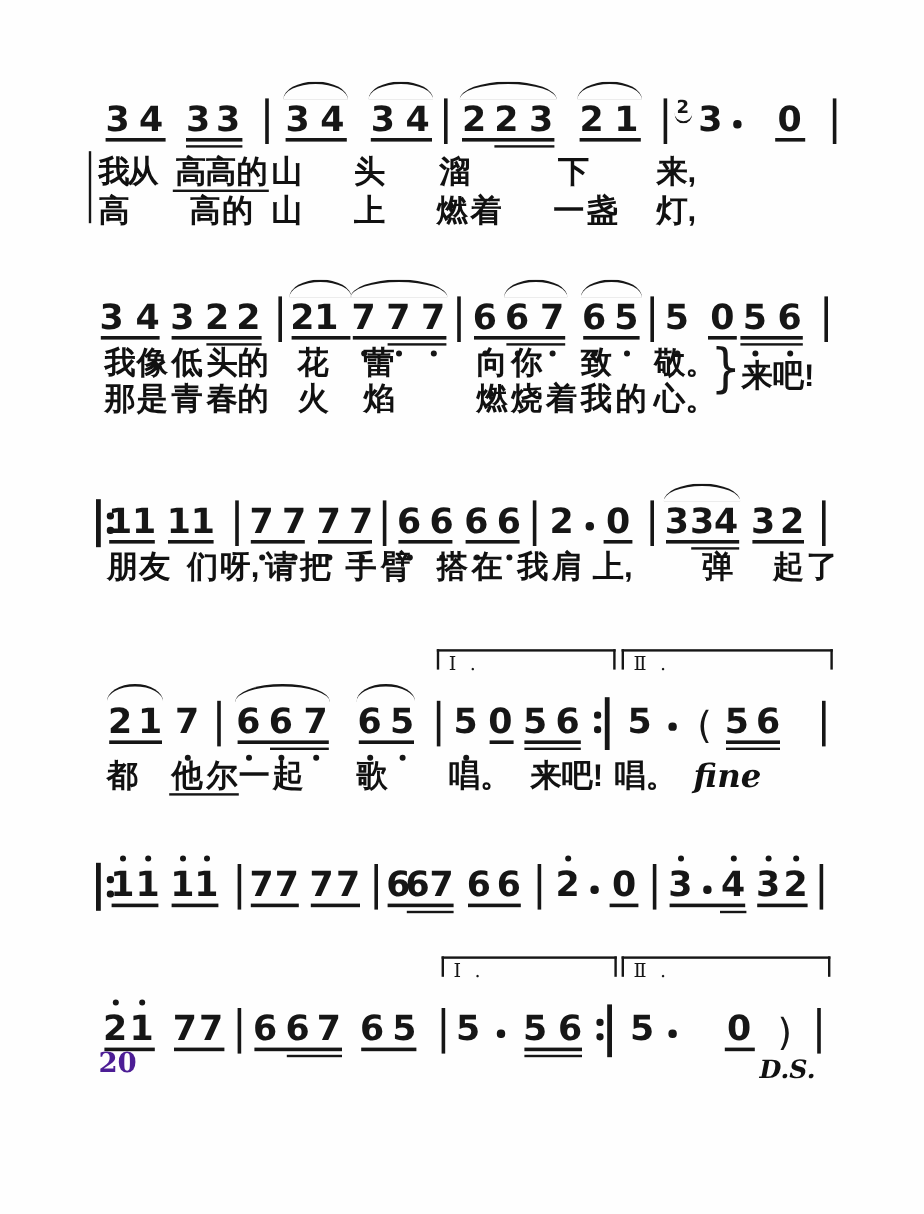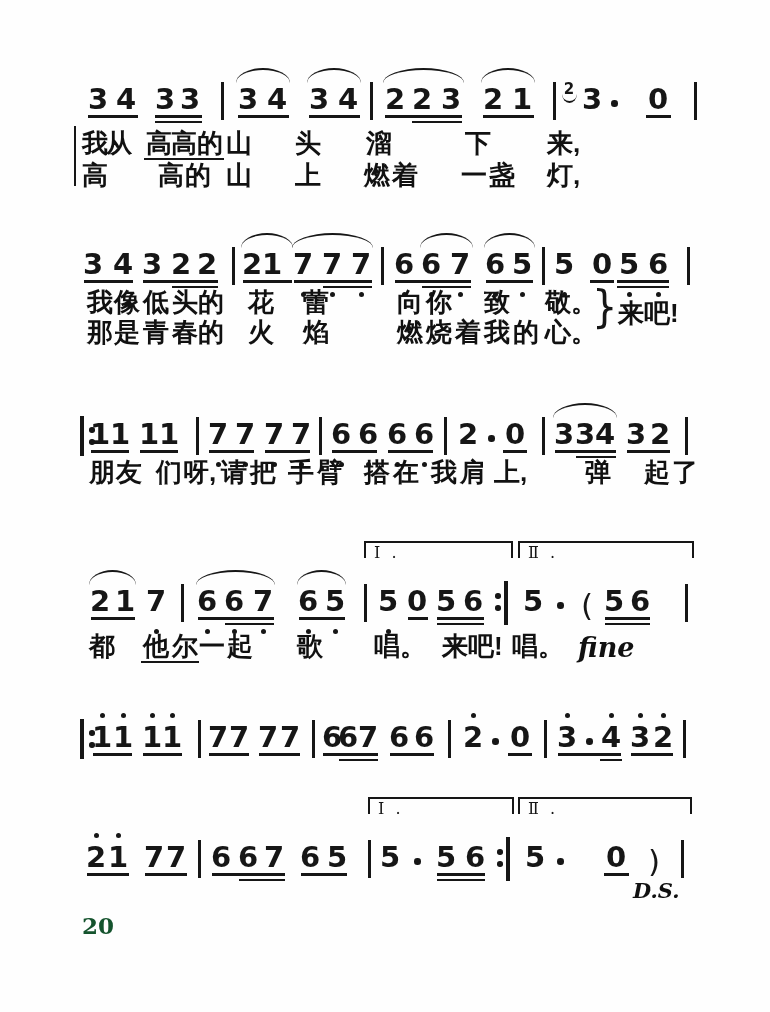--- a/index.html
+++ b/index.html
@@ -23,21 +23,21 @@
   .volta{position:absolute;height:15px;border-top:2.6px solid #161616;
          border-left:2.6px solid #161616;border-right:2.6px solid #161616;}
   .volta span{position:absolute;left:8px;top:0;font:400 16px "DejaVu Serif",serif;
          letter-spacing:3px;white-space:nowrap;}
   .lyr{position:absolute;font:700 26px "Liberation Sans","DejaVu Sans",sans-serif;
        white-space:nowrap;color:#111;line-height:1.15;}
   .lyr.it{font:italic 700 27px "DejaVu Serif",serif;}
   .brace{position:absolute;font:400 40px "DejaVu Sans",sans-serif;color:#161616;
          transform:scaleY(1.1);}
   .tick{position:absolute;width:2px;background:#161616;}
-  .pageno{position:absolute;left:82px;top:912px;font:700 23px "DejaVu Serif",serif;color:#14532d;}
+  .pageno{position:absolute;left:82px;top:872px;font:700 23px "DejaVu Serif",serif;color:#4c1d95;}
   .ds{position:absolute;left:633px;top:878px;font:italic 700 21px "DejaVu Serif",serif;color:#111;}
 </style>
 </head>
 <body>
 
 <div id="score">
     <div class="note" style="left: 98px; top: 85px;">3</div>
     <div class="note" style="left: 126px; top: 85px;">4</div>
     <div class="note" style="left: 165px; top: 85px;">3</div>
     <div class="note" style="left: 190px; top: 85px;">3</div>

